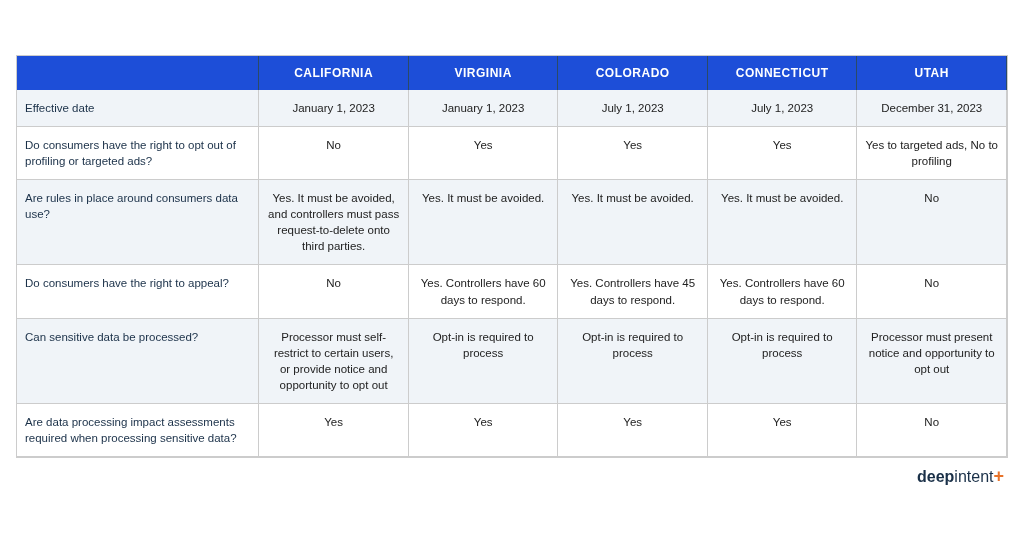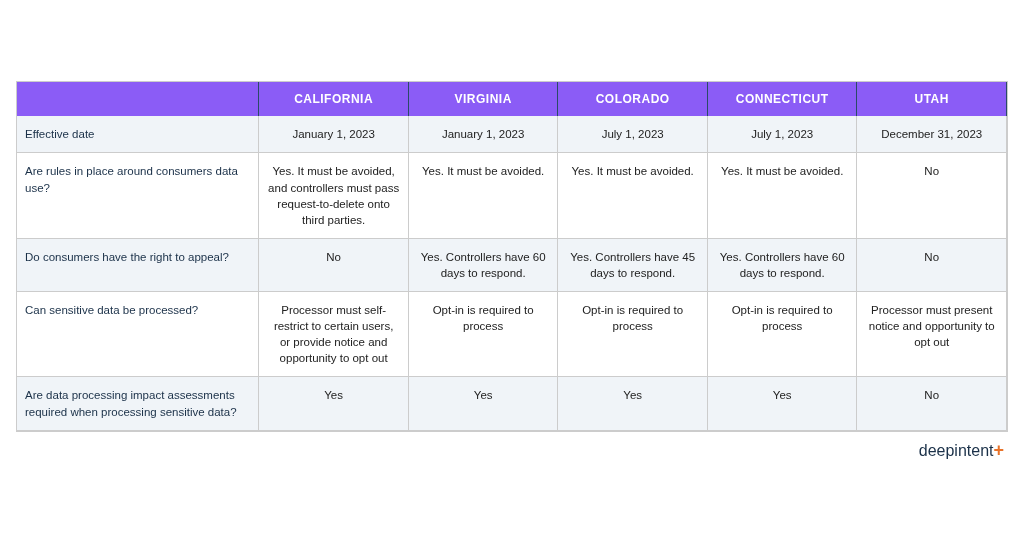--- a/index.html
+++ b/index.html
@@ -17,21 +17,21 @@
     .table-wrapper {
       width: 100%;
       border: 1px solid #cccccc;
     }
     table {
       width: 100%;
       border-collapse: collapse;
       font-size: 12px;
     }
     thead tr {
-      background-color: #8b5cf6;
+      background-color: #1d4ed8;
       color: #ffffff;
     }
     thead th {
       padding: 10px 8px;
       text-align: center;
       font-weight: bold;
       letter-spacing: 0.5px;
       font-size: 12px;
       border-right: 1px solid #2a4a68;
       vertical-align: middle;
@@ -73,21 +73,21 @@
       justify-content: flex-end;
       padding: 8px 4px 0 0;
       align-items: center;
     }
     .logo {
       font-size: 16px;
       color: #1a3048;
       font-family: Arial, sans-serif;
     }
     .logo span.deep {
-      font-weight: normal;
+      font-weight: bold;
     }
     .logo span.intent {
       font-weight: normal;
     }
     .logo span.plus {
       color: #e8732a;
       font-weight: bold;
       font-size: 18px;
     }
   </style>
@@ -107,20 +107,28 @@
       </tr>
     </thead>
     <tbody>
     <tr>
           <td>Effective date</td>
           <td>January 1, 2023</td>
           <td>January 1, 2023</td>
           <td>July 1, 2023</td>
           <td>July 1, 2023</td>
           <td>December 31, 2023</td>
+        </tr>
+        <tr>
+          <td>Do consumers have the right to opt out of profiling or targeted ads?</td>
+          <td>No</td>
+          <td>Yes</td>
+          <td>Yes</td>
+          <td>Yes</td>
+          <td>Yes to targeted ads, No to profiling</td>
         </tr>
         <tr>
           <td>Are rules in place around consumers data use?</td>
           <td>Yes. It must be avoided, and controllers must pass request-to-delete onto third parties.</td>
           <td>Yes. It must be avoided.</td>
           <td>Yes. It must be avoided.</td>
           <td>Yes. It must be avoided.</td>
           <td>No</td>
         </tr>
         <tr>

